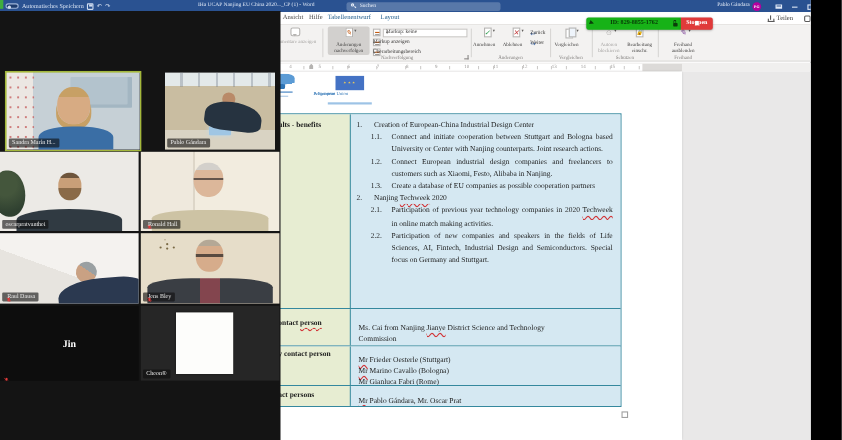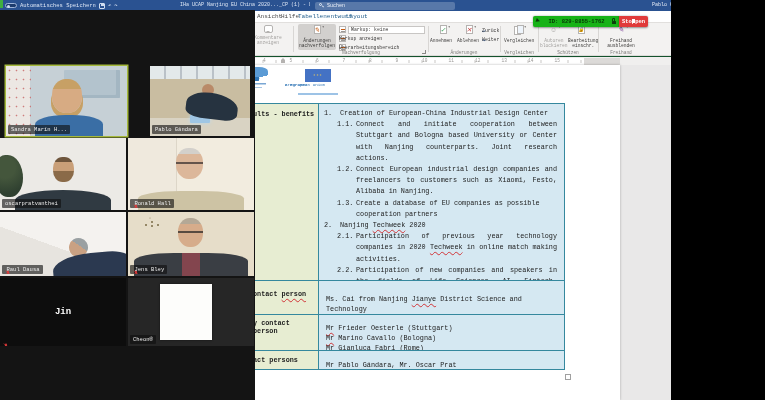--- a/index.html
+++ b/index.html
@@ -1,17 +1,17 @@
 <!DOCTYPE html>
 <html><head>
 <meta charset="utf-8">
 <style>
   html,body{margin:0;padding:0;background:#000;}
-  .stage{position:relative;width:671px;height:400px;overflow:hidden;background:#14532d;
-         font-family:Liberation Mono, monospace;-webkit-font-smoothing:antialiased;}
+  .stage{position:relative;width:737px;height:400px;overflow:hidden;background:#ffffff;
+         font-family:Liberation Serif, serif;-webkit-font-smoothing:antialiased;}
   .stage *{position:absolute;box-sizing:border-box;}
 
   
   .titlebar{left:0;top:0;width:765px;height:11px;background:#2a5291;color:#e8eef8;font-size:5px;}
   .tb-left{left:5px;top:0;height:11px;display:flex;align-items:center;gap:3px;position:absolute;}
   .toggle{position:relative;width:12px;height:5px;background:#1d3c6e;border:0.5px solid #9fb4d8;border-radius:3px;}
   .toggle i{position:absolute;left:1px;top:0.8px;width:3.2px;height:3.2px;border-radius:50%;background:#cfdcf0;}
   .qat{position:relative;font-size:5.5px;color:#dbe5f5;}
   .savebox{position:relative;width:6px;height:6px;border:0.8px solid #cfdcf0;border-radius:1px;}
   .savebox i{position:absolute;left:1px;top:0;width:3px;height:2px;background:#cfdcf0;}

